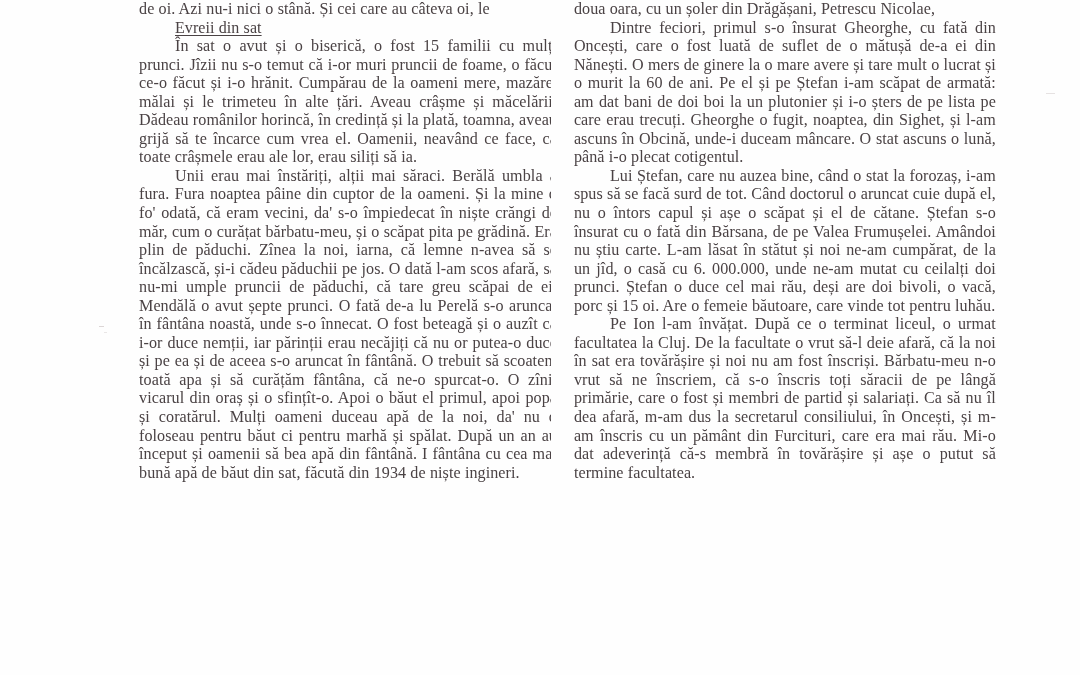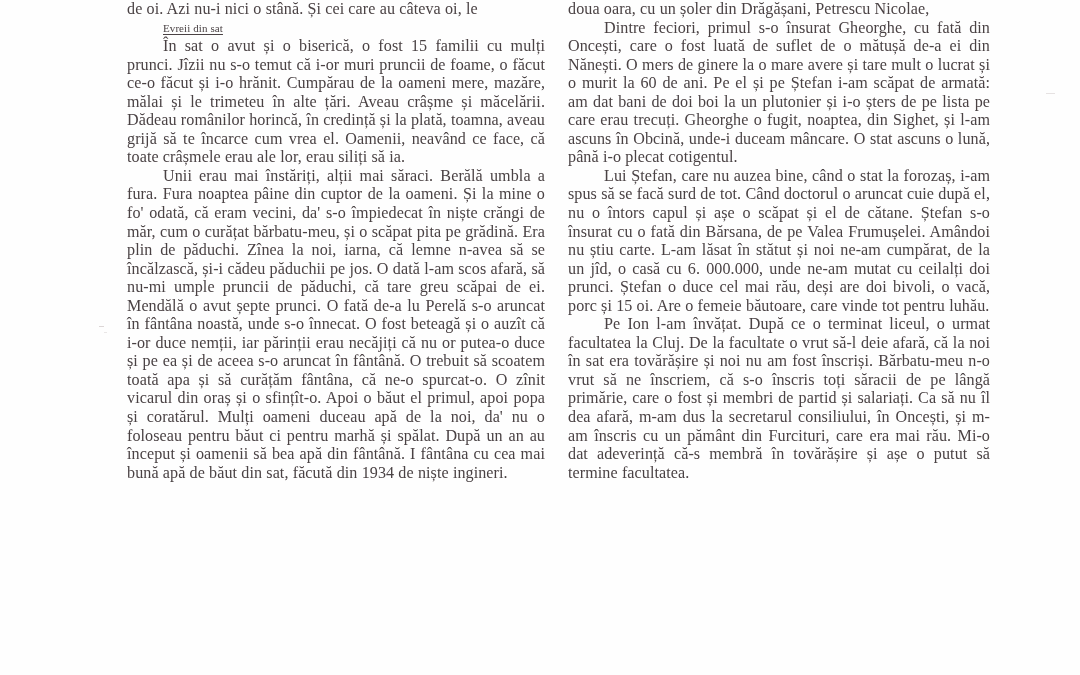--- a/index.html
+++ b/index.html
@@ -30,20 +30,21 @@
     flex-direction: row;
   }
   .col {
     box-sizing: border-box;
     overflow: hidden;
   }
   .col-left {
     width: 545px;
     padding-left: 127px;
     padding-right: 0px;
+    margin-left: 12px;
   }
   .col-gutter {
     width: 23px;
   }
   .col-right {
     width: 512px;
     padding-left: 0px;
     padding-right: 90px;
   }
   .flow {
@@ -63,21 +64,21 @@
   }
   p.para.cont {
     text-indent: 0;
   }
   
   .clip-top {
     margin-top: -9px;
   }
   h2.heading {
     margin: 0;
-    font-size: 11px;
+    font-size: 16px;
     line-height: 18.55px;
     font-weight: normal;
     text-indent: 36px;
     text-align: left;
   }
   h2.heading span.ul {
     text-decoration: underline;
     text-decoration-thickness: 1px;
     text-underline-offset: 2px;
   }

